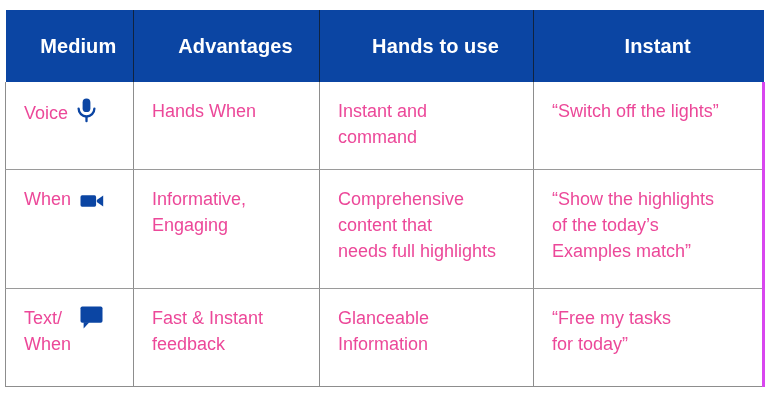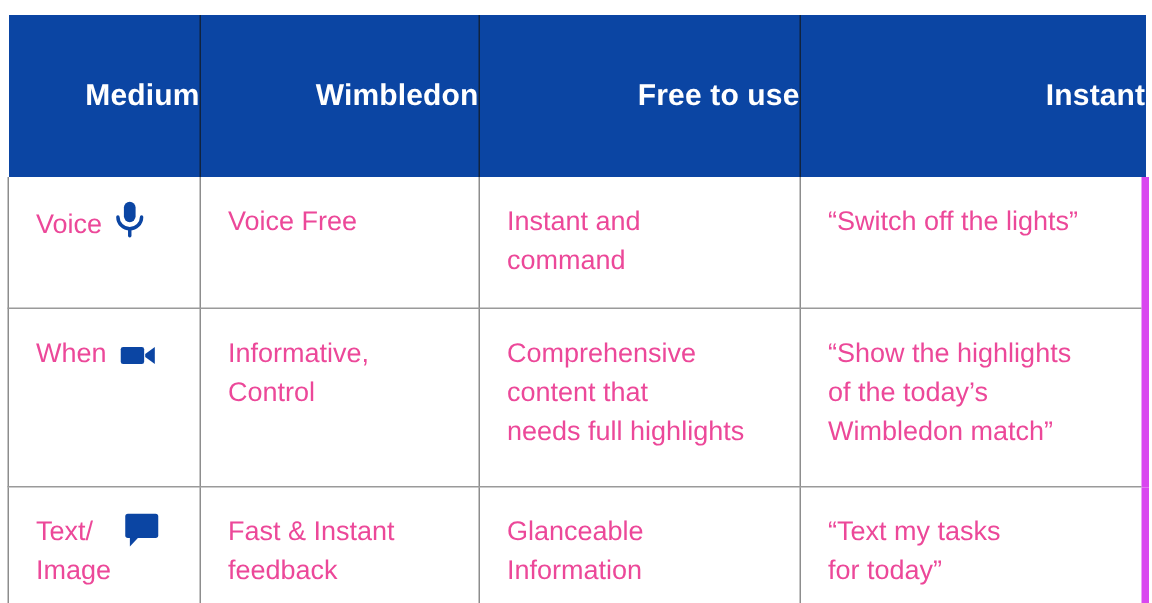--- a/index.html
+++ b/index.html
@@ -31,23 +31,23 @@
     border-collapse: collapse;
     table-layout: fixed;
   }
 
   
   thead tr.header-row th {
     background: #0B45A3;
     color: #ffffff;
     font-size: 20px;
     font-weight: bold;
-    text-align: right;
+    text-align: center;
     vertical-align: middle;
-    height: 108px;
+    height: 72px;
     padding: 0 0 0 18px;
     border-right: 1px solid #10233f;
     letter-spacing: 0.1px;
   }
   thead tr.header-row th:last-child {
     border-right: none;
   }
 
   
   tbody td {
@@ -60,21 +60,21 @@
     padding: 16px 14px 16px 18px;
     border-right: 1px solid #8d8d8d;
     border-bottom: 1px solid #9a9a9a;
     border-left: none;
     border-top: none;
   }
   tbody td:first-child {
     border-left: 1px solid #8d8d8d;
   }
   tbody td:last-child {
-    border-right: 5px solid #d946ef;
+    border-right: 3px solid #d946ef;
   }
   tbody tr:last-child td {
     border-bottom: 1px solid #8d8d8d;
   }
 
   tbody tr.row-voice td { height: 55px; }
   tbody tr.row-video td { height: 86px; }
   tbody tr.row-text  td { height: 65px; }
 
   
@@ -112,40 +112,40 @@
     <colgroup>
       <col style="width:128px">
       <col style="width:186px">
       <col style="width:214px">
       <col style="width:230px">
     </colgroup>
 
     <thead>
       <tr class="header-row">
         <th>Medium</th>
-        <th>Wimbledon</th>
-        <th>Free to use</th>
+        <th>Advantages</th>
+        <th>Hands to use</th>
         <th>Instant</th>
       </tr>
     </thead>
 
     <tbody>
 
       <tr class="row-voice">
         <td>
           <span class="medium-cell">
             <span class="medium-label">Voice</span><span class="medium-icon"><svg width="19" height="25" viewBox="0 0 19 25" xmlns="http://www.w3.org/2000/svg">
                   <rect x="5.6" y="0.5" width="7.8" height="13.6" rx="3.9" fill="#0B45A3"></rect>
                   <path d="M1.6 10.6 a7.9 7.9 0 0 0 15.8 0" fill="none" stroke="#0B45A3" stroke-width="2.3" stroke-linecap="round"></path>
                   <rect x="8.35" y="18.0" width="2.3" height="6.3" rx="1.1" fill="#0B45A3"></rect>
                 </svg></span>
           </span>
         </td>
         <td>
-          <span class="cell-text">Voice Free</span>
+          <span class="cell-text">Hands When</span>
         </td>
         <td>
           <span class="cell-text">Instant and
 command</span>
         </td>
         <td>
           <span class="cell-text">“Switch off the lights”</span>
         </td>
       </tr>
 
@@ -153,54 +153,54 @@
         <td>
           <span class="medium-cell">
             <span class="medium-label">When</span><span class="medium-icon"><svg width="24" height="16" viewBox="0 0 24 16" xmlns="http://www.w3.org/2000/svg">
                   <rect x="0.5" y="2.3" width="15.6" height="11.4" rx="1.6" fill="#0B45A3"></rect>
                   <path d="M16.8 7.0 L23.2 2.4 L23.2 13.6 L16.8 9.0 Z" fill="#0B45A3"></path>
                 </svg></span>
           </span>
         </td>
         <td>
           <span class="cell-text">Informative,
-Control</span>
+Engaging</span>
         </td>
         <td>
           <span class="cell-text">Comprehensive
 content that
 needs full highlights</span>
         </td>
         <td>
           <span class="cell-text">“Show the highlights
 of the today’s
-Wimbledon match”</span>
+Examples match”</span>
         </td>
       </tr>
 
       <tr class="row-text">
         <td>
           <span class="medium-cell">
             <span class="medium-stack medium-label">Text/
-Image</span><span class="medium-icon icon-text-image"><svg width="23" height="23" viewBox="0 0 23 23" xmlns="http://www.w3.org/2000/svg">
+When</span><span class="medium-icon icon-text-image"><svg width="23" height="23" viewBox="0 0 23 23" xmlns="http://www.w3.org/2000/svg">
                   <rect x="0.5" y="0.5" width="22" height="16.2" rx="1.8" fill="#0B45A3"></rect>
                   <path d="M3.6 16.2 L3.6 22.4 L9.4 16.2 Z" fill="#0B45A3"></path>
                 </svg></span>
           </span>
         </td>
         <td>
           <span class="cell-text">Fast &amp; Instant
 feedback</span>
         </td>
         <td>
           <span class="cell-text">Glanceable
 Information</span>
         </td>
         <td>
-          <span class="cell-text">“Text my tasks
+          <span class="cell-text">“Free my tasks
 for today”</span>
         </td>
       </tr>
 
     </tbody>
   </table>
 
 </div>
 
 </body></html>

